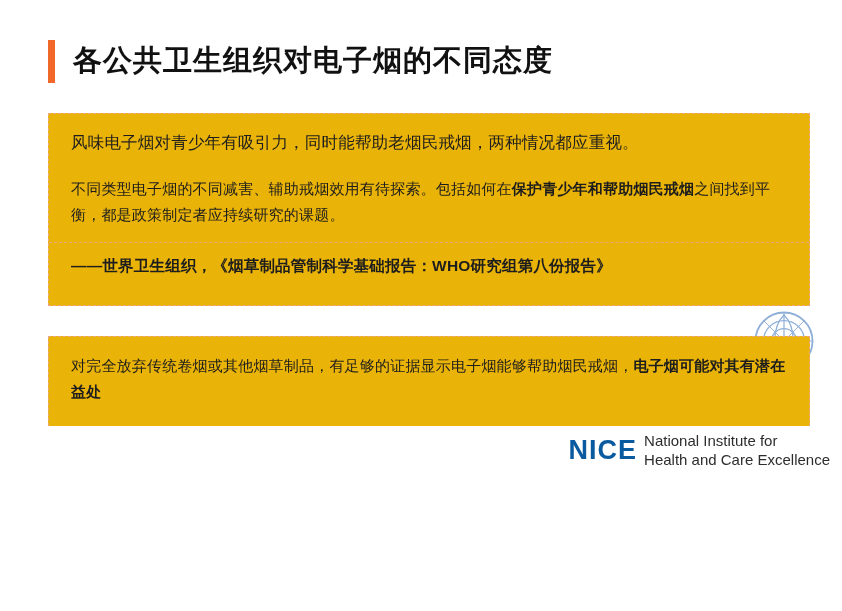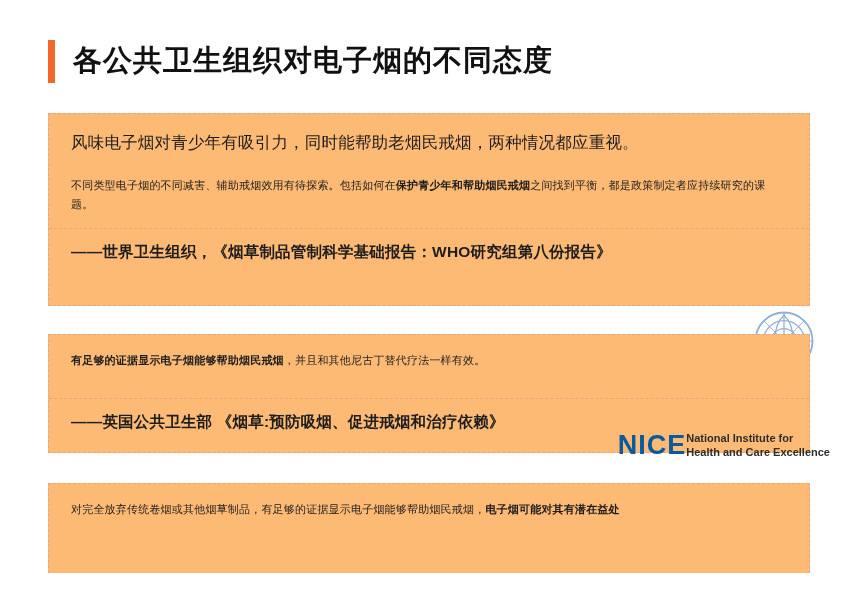--- a/index.html
+++ b/index.html
@@ -48,34 +48,34 @@
     white-space: nowrap;
   }
 
   
   .quote-block {
     position: relative;
     border: 1px dashed #e8a87c;
     box-sizing: border-box;
     margin: 0 12px;
     padding: 16px 22px 14px 22px;
-    background: #fdba74;
+    background: #eab308;
   }
   .block-1 { margin-top: 25px; height: 193px; }
   .block-2 { margin-top: 28px; height: 119px; }
   .block-3 { margin-top: 30px; height: 90px; border-bottom: none; }
 
   .q-line {
     font-size: 16.5px;
     line-height: 1.55;
     color: #1d1d1d;
     letter-spacing: 0.2px;
   }
   .q-para {
-    font-size: 11px;
+    font-size: 15px;
     line-height: 1.75;
     color: #1d1d1d;
     letter-spacing: 0.2px;
   }
   .q-bold { font-weight: bold; }
   .q-src {
     font-size: 15.5px;
     color: #1d1d1d;
     letter-spacing: 0.2px;
     font-weight: bold;
@@ -95,34 +95,34 @@
     opacity: 0.62;
   }
 
   
   .nice-logo {
     position: absolute;
     right: 20px;
     top: 432px;
     display: flex;
     align-items: center;
+    gap: 7px;
   }
   .nice-word {
     font-size: 27px;
     font-weight: bold;
     color: #0a5aa0;
     letter-spacing: 1px;
     line-height: 1;
   }
   .nice-sub {
-    font-size: 11px;
+    font-size: 15px;
     color: #2d2d2d;
     line-height: 1.25;
     white-space: nowrap;
-    font-weight: bold;
   }
 
   .bottom-fade {
     position: absolute;
     left: 0; right: 0; bottom: 0;
     height: 2px;
     background: #ffffff;
   }
 </style>
 </head>
@@ -148,27 +148,20 @@
       <circle cx="50" cy="50" r="33" fill="none" stroke="#4a7fc1" stroke-width="2"></circle>
       <circle cx="50" cy="50" r="20" fill="none" stroke="#4a7fc1" stroke-width="2"></circle>
       <line x1="4" y1="50" x2="96" y2="50" stroke="#4a7fc1" stroke-width="2"></line>
       <line x1="50" y1="4" x2="50" y2="96" stroke="#4a7fc1" stroke-width="2"></line>
       <line x1="17" y1="17" x2="83" y2="83" stroke="#4a7fc1" stroke-width="1.5"></line>
       <line x1="83" y1="17" x2="17" y2="83" stroke="#4a7fc1" stroke-width="1.5"></line>
       <path d="M50 8 C30 28, 30 72, 50 92 C70 72, 70 28, 50 8 Z" fill="none" stroke="#4a7fc1" stroke-width="2"></path>
     </svg>
   </div>
 
-  <div class="quote-block block-2">
-    <div class="q-para">
-      <span class="q-bold">有足够的证据显示电子烟能够帮助烟民戒烟</span><span>，并且和其他尼古丁替代疗法一样有效。</span>
-    </div>
-    <div class="sep-line" style="margin-top:28px;"></div>
-    <div class="q-src">——英国公共卫生部 《烟草:预防吸烟、促进戒烟和治疗依赖》</div>
-  </div>
 
   <div class="nice-logo">
     <div class="nice-word">NICE</div>
     <div>
       <div class="nice-sub">National Institute for</div>
       <div class="nice-sub">Health and Care Excellence</div>
     </div>
   </div>
 
   <div class="quote-block block-3">

